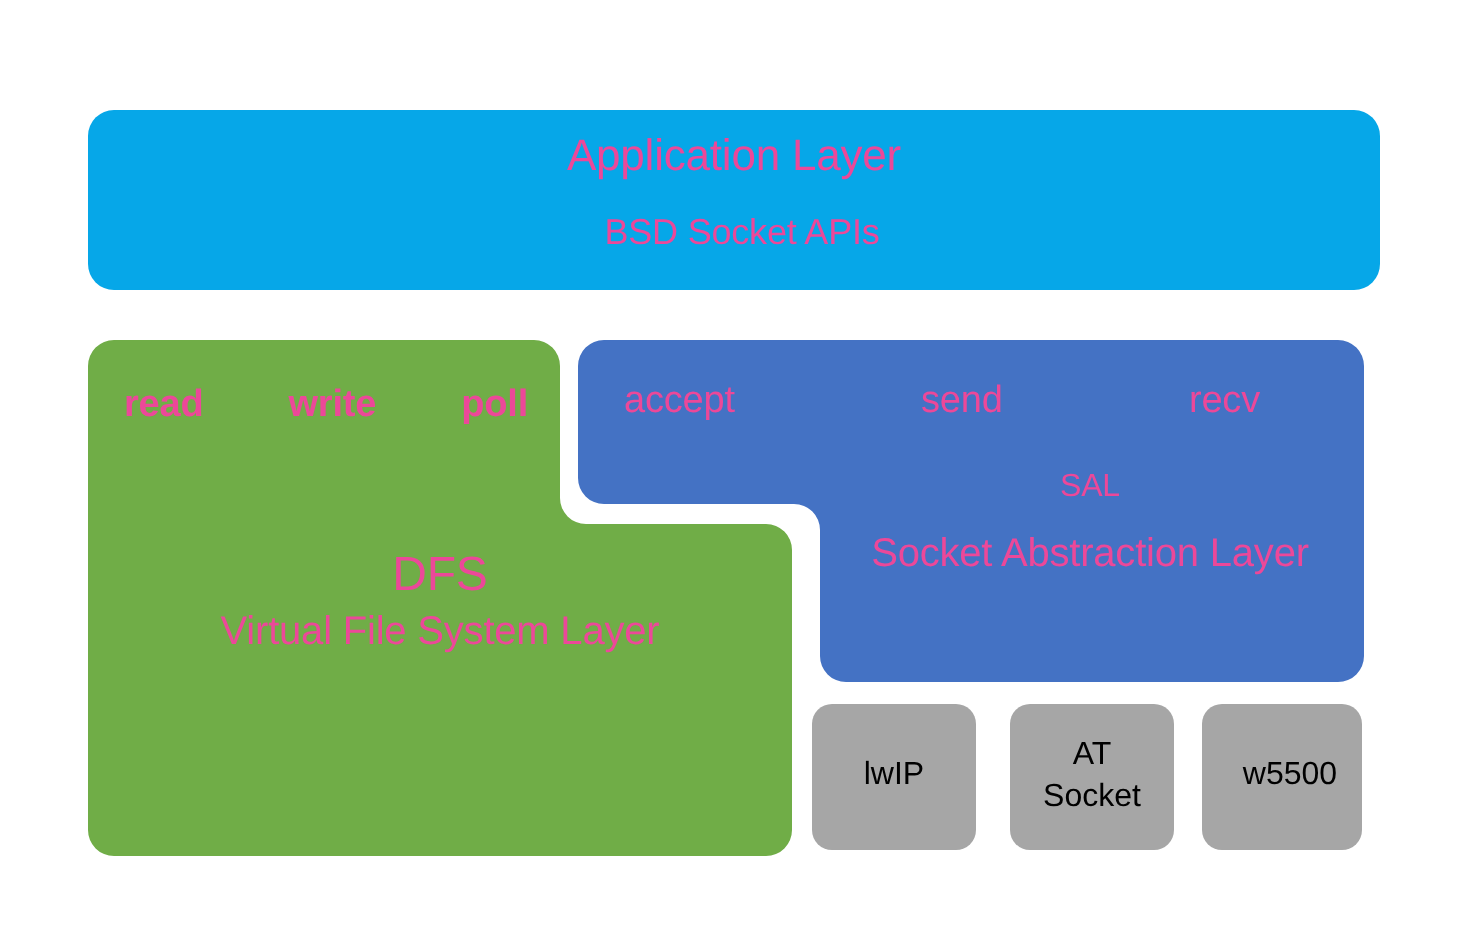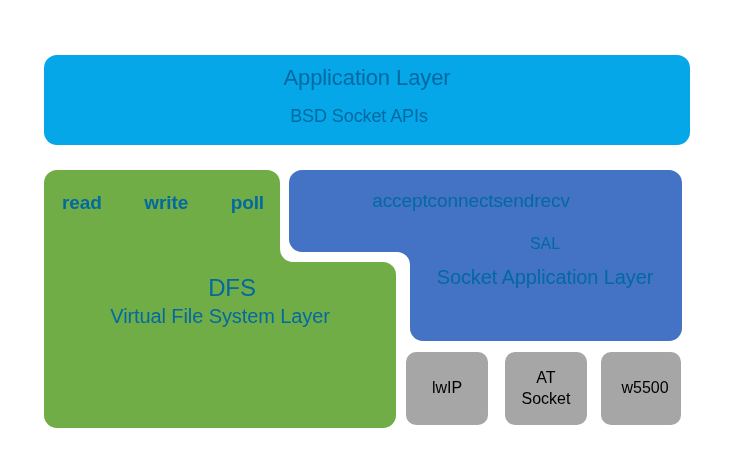--- a/index.html
+++ b/index.html
@@ -14,21 +14,21 @@
     position: relative;
     width: 739px;
     height: 472px;
     background: #ffffff;
     overflow: hidden;
   }
 
   
   .txt {
     position: absolute;
-    color: #0369a1;
+    color: #ec4899;
     text-align: center;
     white-space: nowrap;
     line-height: 1.12;
     letter-spacing: -0.1px;
   }
 
   
   #app-layer-box {
     position: absolute;
     left: 44px;
@@ -38,21 +38,21 @@
     background: #06A7E8;
     border-radius: 13px;
   }
   #app-layer-title {
     left: 44px;
     top: 66px;
     width: 646px;
     font-size: 22px;
   }
   #app-layer-sub {
-    left: 36px;
+    left: 48px;
     top: 106px;
     width: 646px;
     font-size: 18px;
   }
 
   
   #dfs-shape {
     position: absolute;
     left: 44px;
     top: 170px;
@@ -73,21 +73,20 @@
     box-sizing: border-box;
     font-weight: bold;
   }
   #dfs-api-row span { display: inline-block; }
 
   #dfs-title {
     left: 44px;
     top: 275px;
     width: 352px;
     font-size: 24px;
-    padding-left: 12px;
   }
   #dfs-sub {
     left: 34px;
     top: 305px;
     width: 372px;
     font-size: 20px;
   }
 
   
   #sal-shape {
@@ -99,21 +98,21 @@
     pointer-events: none;
   }
   #sal-shape svg { display: block; width: 100%; height: 100%; }
 
   #sal-api-row {
     left: 312px;
     top: 190px;
     width: 318px;
     font-size: 19px;
     display: flex;
-    justify-content: center;
+    justify-content: space-between;
   }
   #sal-api-row span { display: inline-block; }
 
   #sal-title {
     left: 408px;
     top: 235px;
     width: 274px;
     font-size: 16px;
   }
   #sal-sub {
@@ -201,27 +200,26 @@
                A 13 13 0 0 0 108 82
                L 13 82
                A 13 13 0 0 1 0 69
                L 0 13
                A 13 13 0 0 1 13 0 Z" fill="#4472C4"></path>
     </svg>
   </div>
 
   <div class="txt" id="sal-api-row">
     <span>accept</span>
-    <span>connect</span>
     <span>send</span>
     <span>recv</span>
   </div>
 
   <div class="txt" id="sal-title">SAL</div>
-  <div class="txt" id="sal-sub">Socket Application Layer</div>
+  <div class="txt" id="sal-sub">Socket Abstraction Layer</div>
 
   <div class="driver-box" id="driver-box-0"></div>
   <div class="driver-box" id="driver-box-1"></div>
   <div class="driver-box" id="driver-box-2"></div>
 
   <div class="driver-label" id="driver-label-0">
     <span>lwIP</span>
   </div>
   <div class="driver-label" id="driver-label-1">
     <span>AT</span>

